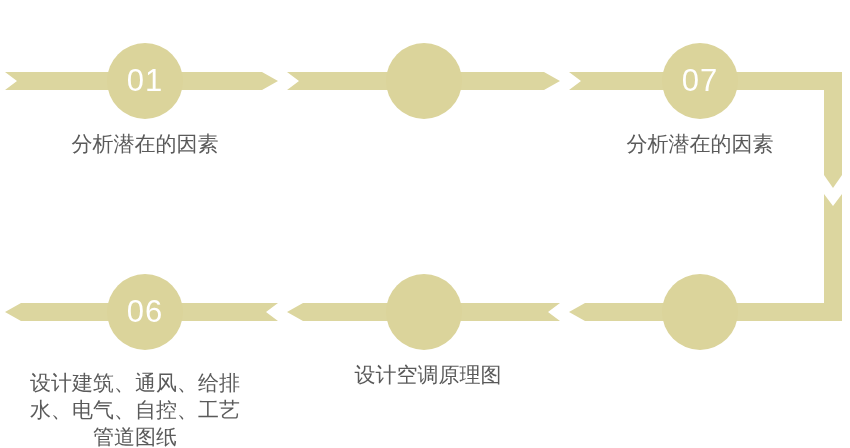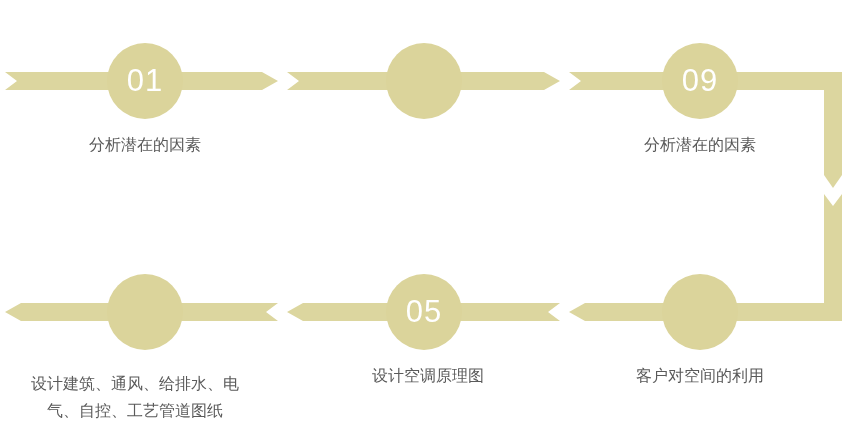--- a/index.html
+++ b/index.html
@@ -32,21 +32,21 @@
     font-weight: 400;
     letter-spacing: 1px;
     text-align: center;
     width: 80px;
     line-height: 1;
     font-family: "Liberation Sans", "DejaVu Sans", sans-serif;
   }
   .step-label {
     position: absolute;
     color: #5a5a5a;
-    font-size: 16px;
+    font-size: 21px;
     line-height: 27px;
     text-align: center;
     font-family: "DejaVu Sans", "Liberation Sans", sans-serif;
   }
 </style>
 </head>
 <body>
 
 <div id="canvas">
 
@@ -86,23 +86,22 @@
 
     <circle cx="145" cy="81" r="38" fill="#dbd49b"></circle>
     <circle cx="424" cy="81" r="38" fill="#dbd49b"></circle>
     <circle cx="700" cy="81" r="38" fill="#dbd49b"></circle>
     <circle cx="700" cy="312" r="38" fill="#dbd49b"></circle>
     <circle cx="424" cy="312" r="38" fill="#dbd49b"></circle>
     <circle cx="145" cy="312" r="38" fill="#dbd49b"></circle>
   </svg>
 
   <div class="step-number" style="left:105px; top:65px;">01</div>
-  <div class="step-number" style="left:660px; top:65px;">09</div>
-  <div class="step-number" style="left:384px; top:296px;">05</div>
+  <div class="step-number" style="left:660px; top:65px;">07</div>
+  <div class="step-number" style="left:105px; top:296px;">06</div>
 
   <div class="step-label" style="left:25px; top:131px; width:240px;">分析潜在的因素</div>
   <div class="step-label" style="left:580px; top:131px; width:240px;">分析潜在的因素</div>
 
-  <div class="step-label" style="left:615px; top:362px; width:170px;">客户对空间的利用</div>
   <div class="step-label" style="left:308px; top:362px; width:240px;">设计空调原理图</div>
   <div class="step-label" style="left:20px; top:362px; width:230px;margin-top:8px;">设计建筑、通风、给排水、电气、自控、工艺管道图纸</div>
 
 </div>
 
 </body></html>

